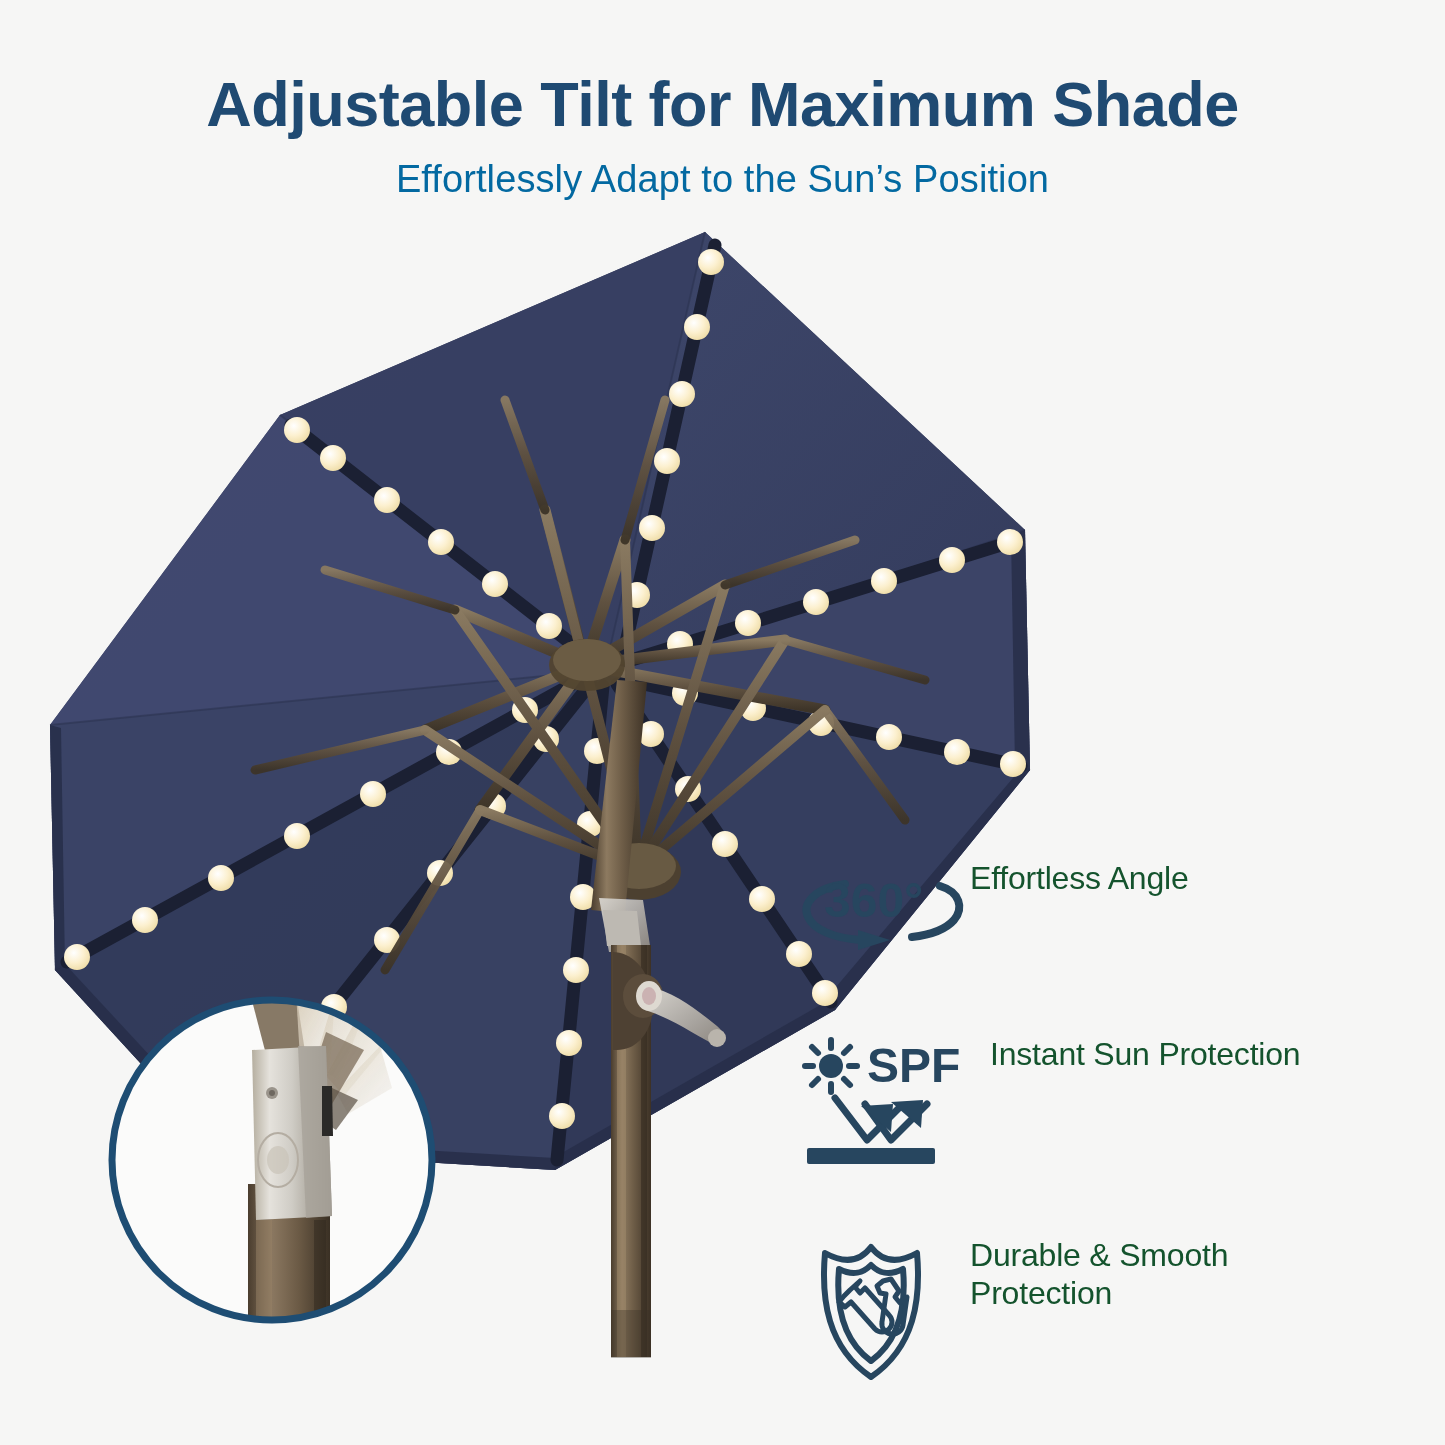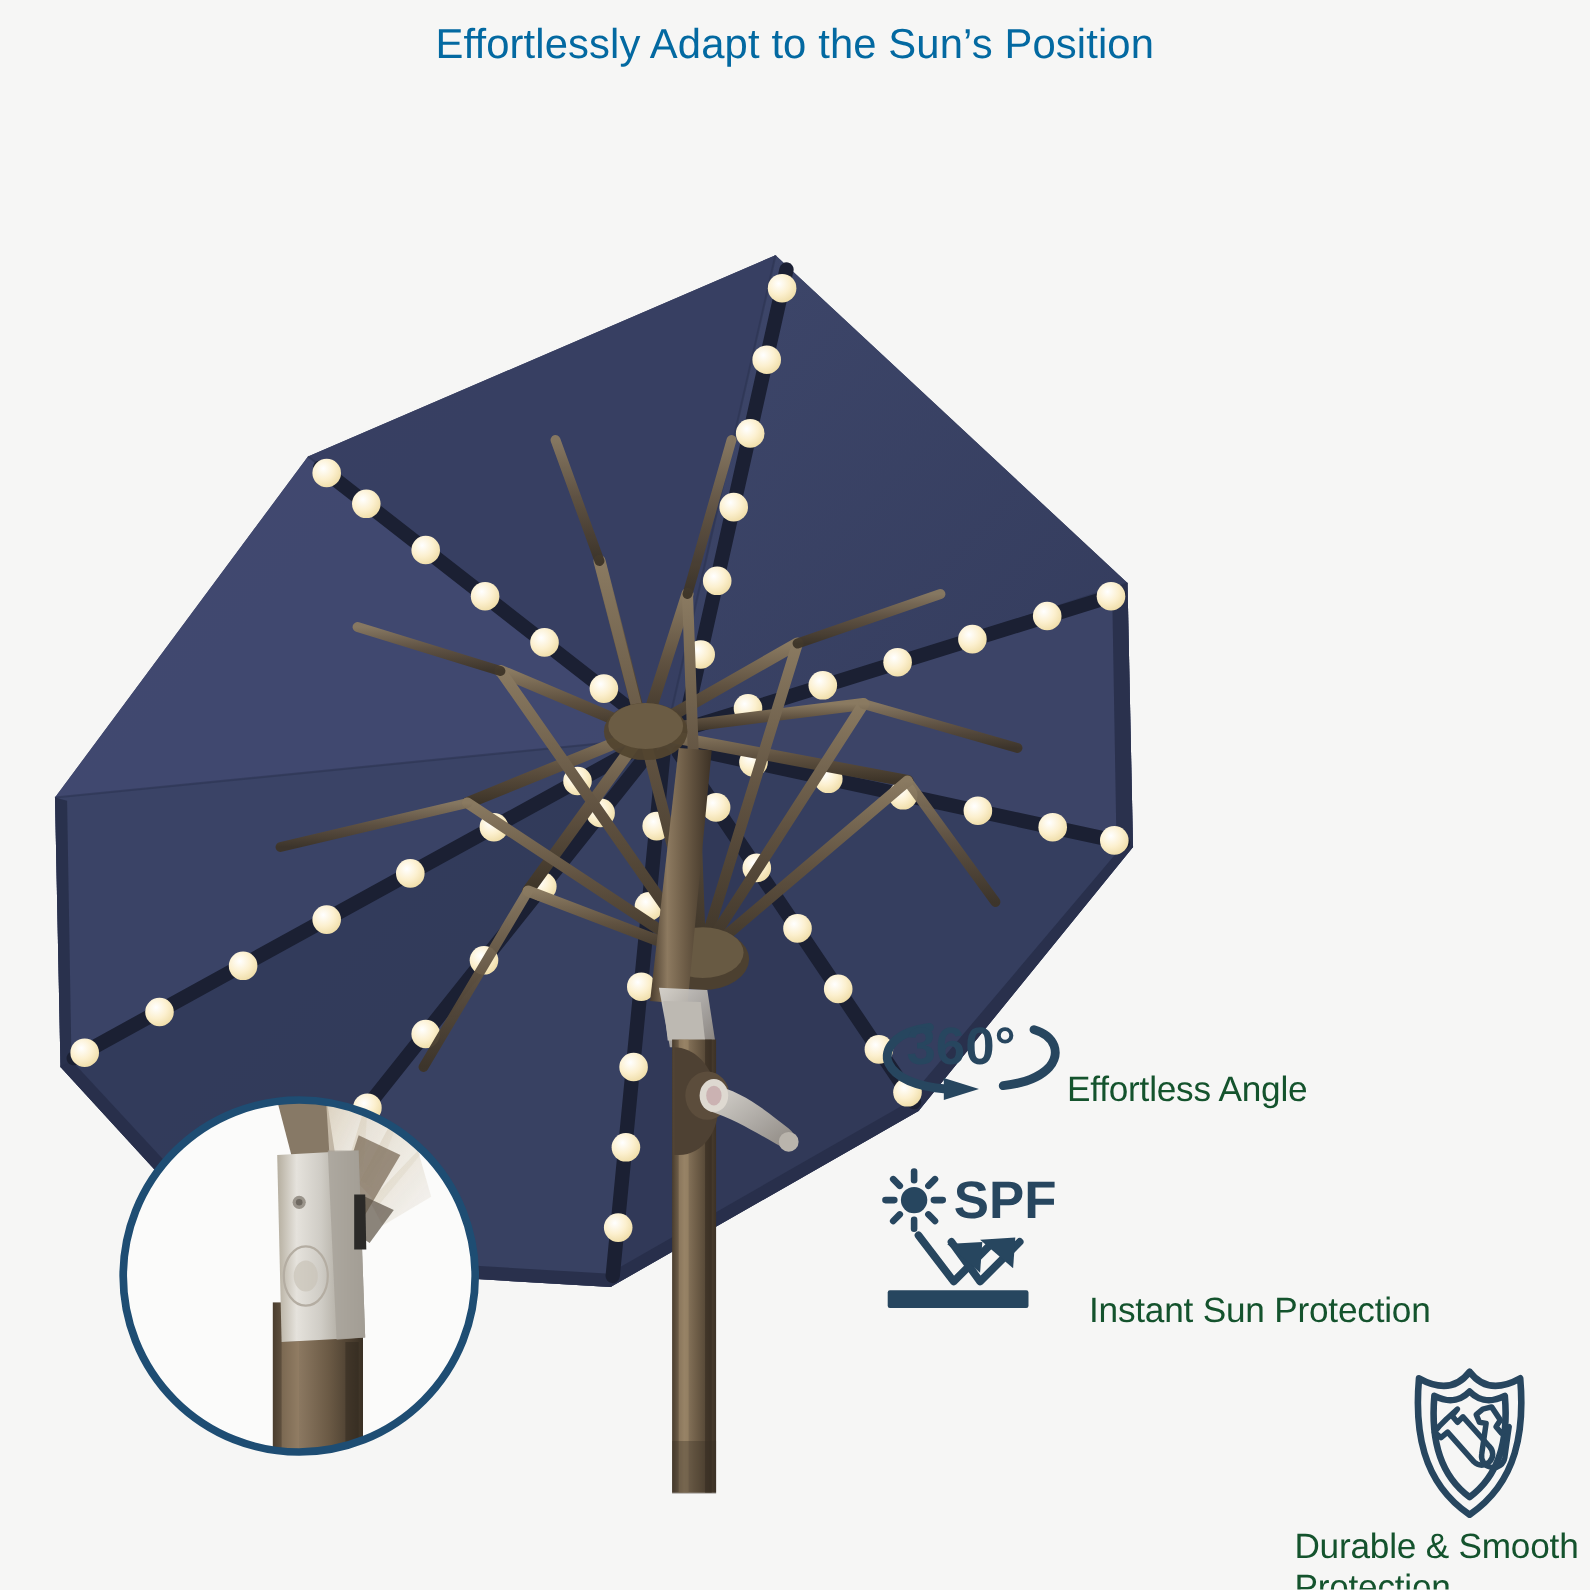--- a/index.html
+++ b/index.html
@@ -28,37 +28,38 @@
 
   
   .umbrella-wrap{position:absolute;left:25px;top:210px;width:1020px;height:1180px;}
   .umbrella-svg{display:block;}
 
   
   .inset{position:absolute;left:100px;top:988px;width:345px;height:345px;}
 
   
   .features{position:absolute;left:795px;top:860px;width:640px;}
-  .feature{display:flex;align-items:flex-end;margin-bottom:26px;}
+  .feature{display:flex;align-items:flex-start;margin-bottom:26px;}
   .feature-icon{flex:0 0 auto;width:175px;display:flex;align-items:center;justify-content:center;}
   .feature-text{
     font-size:32px;font-weight:400;color:#14532d;line-height:1.18;
     letter-spacing:-0.2px;
   }
   .f1{height:150px;}
   .f2{height:175px;}
-  .f3{height:170px;flex-direction:column;}
+  .f3{height:170px;}
   .f2 .feature-text{margin-left:20px;}
 </style>
 </head>
 <body>
 
 <div class="stage">
 
   <div class="header">
+    <h1 class="title">Adjustable Tilt for Maximum Shade</h1>
     <p class="subtitle">Effortlessly Adapt to the Sun’s Position</p>
   </div>
 
   <div class="umbrella-wrap">
     <svg class="umbrella-svg" width="1020" height="1180" viewBox="0 0 1020 1180" xmlns="http://www.w3.org/2000/svg">
       <defs>
         <linearGradient id="canopyA" x1="0" y1="0" x2="1" y2="1">
           <stop offset="0%" stop-color="#3e476b"></stop>
             <stop offset="100%" stop-color="#343c5d"></stop>
         </linearGradient>

